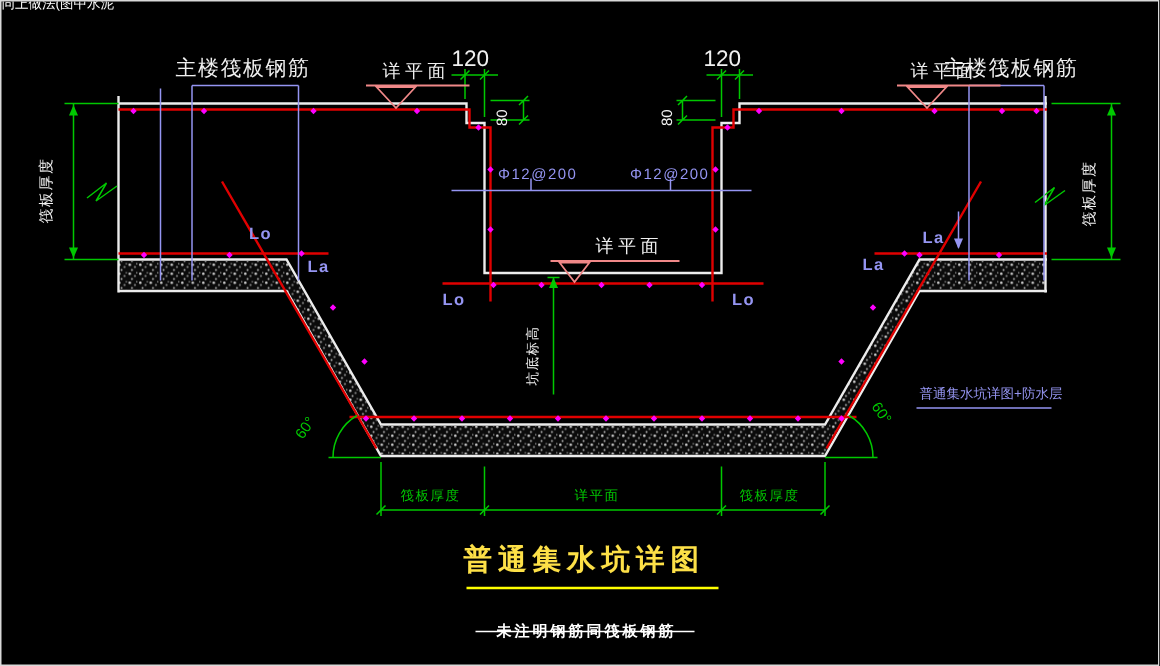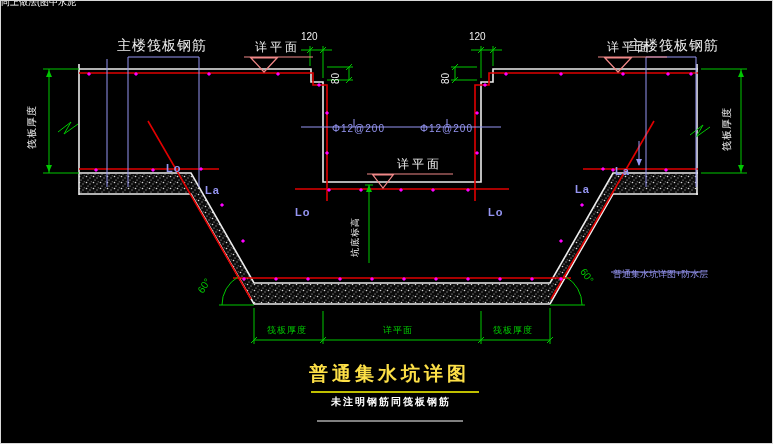--- a/index.html
+++ b/index.html
@@ -1,24 +1,24 @@
 <!DOCTYPE html>
 <html><head>
 <meta charset="utf-8">
 <style>
   html,body{margin:0;padding:0;background:#000;width:773px;height:444px;overflow:hidden;}
   #stage{position:relative;width:771px;height:442px;border:1px solid #d9d9d9;background:#000;
          font-family:"Liberation Sans","DejaVu Sans",sans-serif;}
   svg{position:absolute;left:0;top:0;}
   .lbl{position:absolute;white-space:nowrap;line-height:1;}
   .w{color:#f0f0f0;}
-  .b{color:#9595f2;margin-top:12px;}
+  .b{color:#9595f2;}
   .g{color:#00c800;}
   .vert{transform:rotate(-90deg);transform-origin:left top;}
-  .t120{font-size:10px;}
+  .t120{font-size:15px;}
   .t80{font-size:10px;}
   .cjk9{font-size:14px;letter-spacing:1px;}
   .cjk12{font-size:12px;letter-spacing:3px;}
   .loLa{font-size:11px;font-weight:bold;letter-spacing:1px;text-align:right;}
   .phi{font-size:10px;letter-spacing:1px;}
   .vlab{font-size:10px;letter-spacing:1px;}
   .ang{font-size:10px;}
   .bdim{font-size:9px;letter-spacing:1px;}
   #title-main{font-size:19px;font-weight:bold;letter-spacing:4px;color:#fde047;}
   #title-sub{font-size:10px;font-weight:bold;letter-spacing:2px;color:#fff;}
@@ -180,15 +180,15 @@
   <div class="lbl g ang" style="left:196px;top:280px;transform:rotate(-55deg);">60°</div>
   <div class="lbl g ang" style="left:578px;top:270px;transform:rotate(55deg);">60°</div>
 
   <div class="lbl b" style="left:612px;top:257px;font-size:9px;letter-spacing:0;">普通集水坑详图+防水层</div>
 
   <div class="lbl g bdim" style="left:266px;top:325px;">筏板厚度</div>
   <div class="lbl g bdim" style="left:382px;top:325px;">详平面</div>
   <div class="lbl g bdim" style="left:492px;top:325px;">筏板厚度</div>
 
   <div class="lbl" id="title-main" style="left:308px;top:363px;">普通集水坑详图</div>
-  <div class="lbl" id="title-sub" style="left:330px;top:396px;">未注明钢筋同筏板钢筋</div>
+  <div class="lbl" id="title-sub" style="left:330px;top:416px;">未注明钢筋同筏板钢筋</div>
 
 </div>
 
 </body></html>

